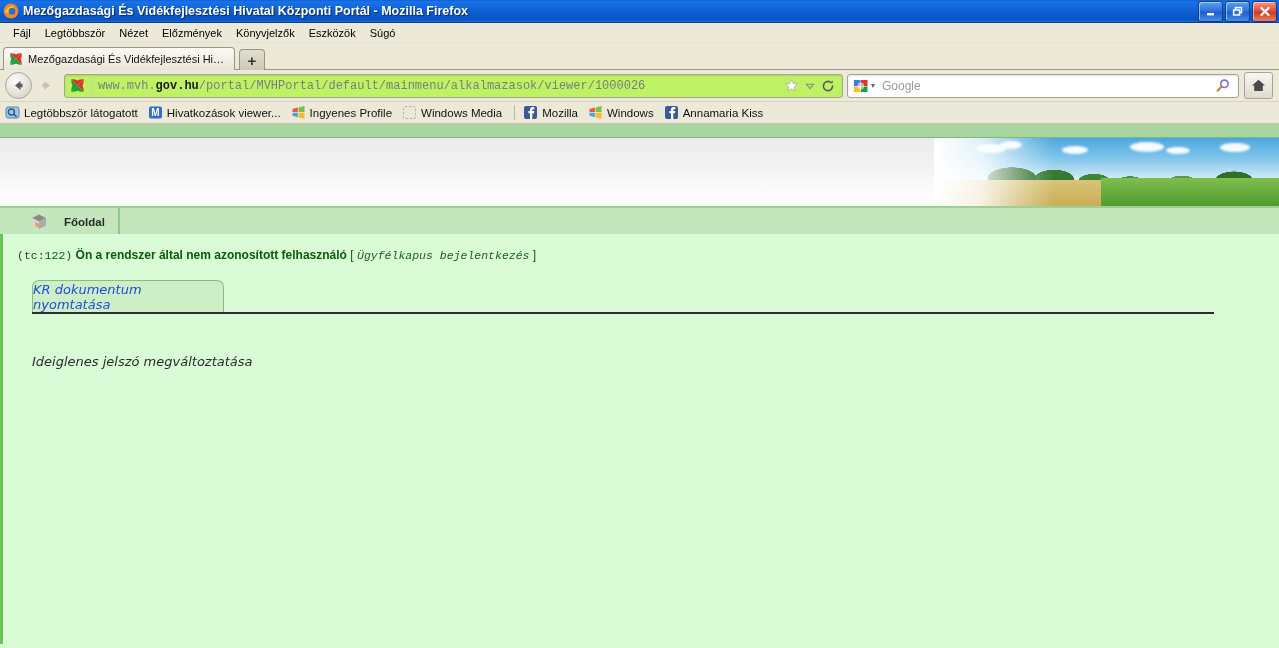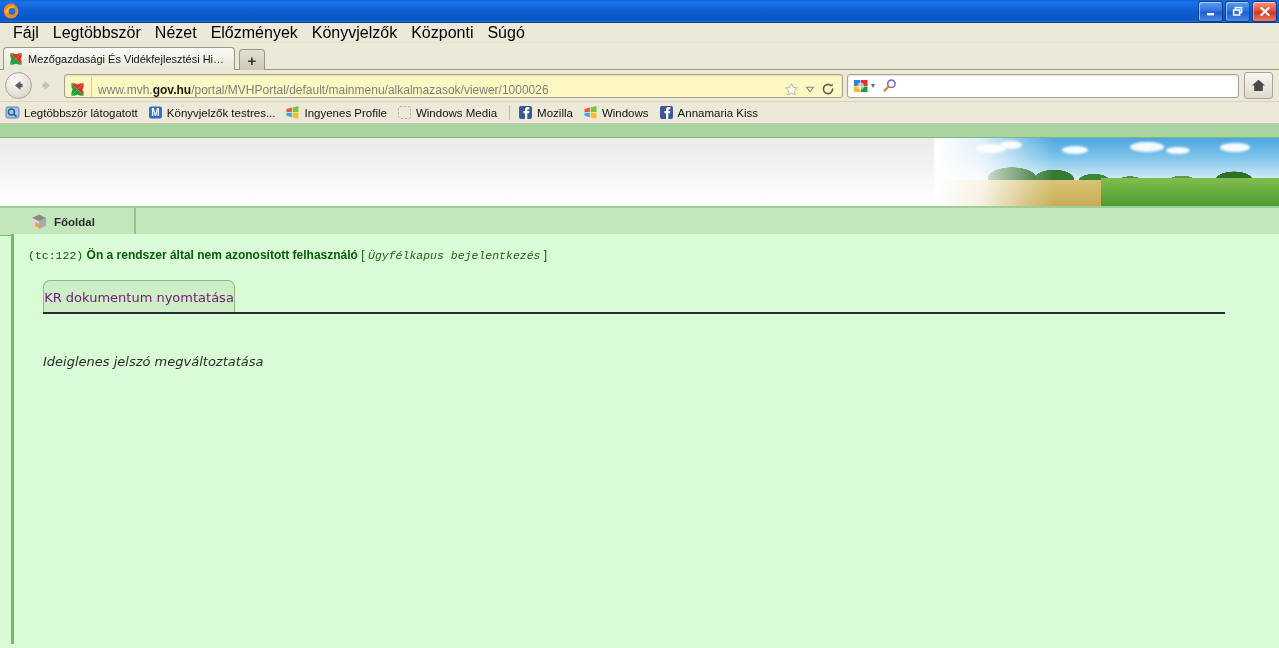--- a/index.html
+++ b/index.html
@@ -28,21 +28,21 @@
     background:linear-gradient(to bottom,#5d9ef0,#2f74dd 45%,#1f5fc9 55%,#4a8ae8);
     display:flex;align-items:center;justify-content:center;position:relative;
     box-shadow:inset 1px 1px 0 rgba(255,255,255,.5);
   }
   .wbtn.close{background:linear-gradient(to bottom,#f59a84,#e0503a 45%,#cc3a22 55%,#ef7d63);}
   
   .menubar{
     height:19px;background:#ece9d8;display:flex;align-items:center;
     padding-left:6px;border-bottom:1px solid #e6e2d0;
   }
-  .menuitem{font-size:16px;color:#000;padding:1px 7px;white-space:nowrap;}
+  .menuitem{font-size:11px;color:#000;padding:1px 7px;white-space:nowrap;}
   
   .tabstrip{
     height:27px;background:#ece9d8;display:flex;align-items:flex-end;
     padding-left:3px;position:relative;
   }
   .tabstrip:after{
     content:"";position:absolute;left:0;right:0;bottom:0;height:1px;background:#9a9684;
   }
   .ftab{
     height:23px;min-width:210px;max-width:232px;
@@ -66,23 +66,24 @@
     height:31px;background:#ece9d8;display:flex;align-items:center;
     padding:0 4px;border-bottom:1px solid #d8d4c0;
   }
   .navbtn{width:28px;height:28px;display:flex;align-items:center;justify-content:center;}
   .backcircle{
     width:25px;height:25px;border-radius:50%;
     background:radial-gradient(circle at 38% 32%,#fdfdfd,#dedad0 70%,#c3bfb2);
     border:1px solid #aaa59a;display:flex;align-items:center;justify-content:center;
   }
   .urlbar{
-    flex:1;height:22px;background:#fef9c3;border:1px solid #a7a394;border-radius:3px;
-    display:flex;align-items:flex-end;margin:0 4px;box-shadow:inset 0 1px 2px rgba(0,0,0,.12);
+    flex:1;height:22px;background:#bef264;border:1px solid #a7a394;border-radius:3px;
+    display:flex;align-items:center;margin:0 4px;box-shadow:inset 0 1px 2px rgba(0,0,0,.12);
     min-width:0;
+    font-family:Liberation Mono, monospace;
   }
   .url-fav{width:17px;height:15px;margin:0 5px 0 4px;flex:0 0 auto;position:relative;}
   .url-sep{width:1px;height:20px;background:#cfcabb;margin-right:6px;flex:0 0 auto;}
   .urltext{
     font-size:12px;color:#7d7d7d;white-space:nowrap;overflow:hidden;flex:1;min-width:0;
   }
   .urltext b{color:#1a1a1a;font-weight:bold;}
   .url-icons{display:flex;align-items:center;gap:6px;padding-right:7px;flex:0 0 auto;}
   .searchbar{
     width:390px;height:22px;background:#fff;border:1px solid #a7a394;border-radius:3px;
@@ -133,57 +134,58 @@
     background:linear-gradient(to bottom,#d8c477,#c9ad57);}
   .grass{position:absolute;right:0;bottom:0;width:178px;height:28px;
     background:linear-gradient(to bottom,#7fbe4e,#4f9c31);}
   .fade{position:absolute;left:0;top:0;width:120px;height:100%;
     background:linear-gradient(to right,#ffffff 0%,rgba(255,255,255,.82) 40%,rgba(255,255,255,.25) 80%,rgba(255,255,255,0) 100%);}
   .navrow{
     height:27px;background:#c4e6bd;display:flex;align-items:stretch;
     border-bottom:1px solid #79b870;
   }
   .navtab{
-    width:136px;display:flex;align-items:center;gap:6px;padding-left:30px;
+    width:120px;display:flex;align-items:center;gap:16px;padding-left:30px;
     background:#c4e6bd;border-right:2px solid #8fc787;box-sizing:border-box;
   }
   .navtab-lbl{font-size:11.5px;font-weight:bold;color:#2a2a2a;}
-  .content{position:absolute;left:0;right:0;top:110px;bottom:0;background:#d9fbd5;border-left:3px solid #6cc15f;margin-left:11px;}
+  .content{position:absolute;left:0;right:0;top:110px;bottom:0;background:#d9fbd5;border-left:3px solid #6cc15f;}
   .statusline{padding:14px 0 0 14px;font-size:12px;white-space:nowrap;}
   .tc{font-family:"Liberation Mono", monospace;color:#0b5a0b;font-size:11.5px;}
   .stat-main{color:#0a5c0a;font-weight:bold;font-size:12px;}
   .brk{color:#0a5c0a;font-size:12px;}
   .link-ugy{font-family:"Liberation Mono", monospace;font-style:italic;color:#1a5f1a;font-size:11.5px;}
   .tabrow{position:relative;margin-top:18px;height:34px;}
   .krtab{
     position:absolute;left:29px;top:0;width:192px;height:33px;
     background:#cdeec6;border:1px solid #86bf7d;border-bottom:none;
     border-radius:7px 7px 0 0;display:flex;align-items:center;justify-content:center;
     box-sizing:border-box;
   }
-  .krtab-lbl{font-size:13px;color:#701a75;font-family:"DejaVu Sans", sans-serif;}
+  .krtab-lbl{font-size:13px;font-style:italic;color:#1d4ed8;font-family:"DejaVu Sans", sans-serif;}
   .tabunderline{position:absolute;left:221px;top:32px;width:990px;height:2px;background:#2b2b33;}
   .tabunderline2{position:absolute;left:29px;top:32px;width:192px;height:2px;background:#2b2b33;}
   .pwlink{
     position:absolute;left:29px;top:120px;font-size:13px;font-style:italic;
     color:#2c2c2c;font-family:"DejaVu Sans", sans-serif;
   }
 </style>
 </head>
 <body>
 
 <div class="titlebar">
   <span class="tb-ico">
     <svg width="16" height="16" viewBox="0 0 16 16">
       <circle cx="8" cy="8" r="7.4" fill="#f08a24"></circle>
       <path d="M2 9 Q5 2 12 3 Q8 5 7 9 Q5 11 2 9Z" fill="#f7c13b"></path>
       <circle cx="9" cy="8.4" r="3.3" fill="#2b6fc4"></circle>
       <path d="M11 2.6 Q14 3.4 14.4 6 Q12.6 4 11 2.6Z" fill="#d4541a"></path>
     </svg>
   </span>
+  <span class="tb-title">Mezőgazdasági És Vidékfejlesztési Hivatal Központi Portál - Mozilla Firefox</span>
   <span class="wbtns">
     <span class="wbtn">
       <svg width="11" height="11" viewBox="0 0 11 11">
           <rect x="2" y="7" width="7" height="2.4" fill="#fff"></rect>
         </svg>
     </span>
     <span class="wbtn">
       <svg width="12" height="11" viewBox="0 0 12 11">
         <rect x="3.5" y="1.6" width="6" height="5" fill="none" stroke="#fff" stroke-width="1.5"></rect>
         <rect x="1.6" y="4" width="6" height="5" fill="#2f74dd" stroke="#fff" stroke-width="1.5"></rect>
@@ -196,21 +198,21 @@
     </span>
   </span>
 </div>
 
 <div class="menubar">
   <span class="menuitem">Fájl</span>
   <span class="menuitem">Legtöbbször</span>
   <span class="menuitem">Nézet</span>
   <span class="menuitem">Előzmények</span>
   <span class="menuitem">Könyvjelzők</span>
-  <span class="menuitem">Központi</span>
+  <span class="menuitem">Eszközök</span>
   <span class="menuitem">Súgó</span>
 </div>
 
 <div class="tabstrip">
   <div class="ftab">
     <span style="margin-right:5px;display:flex;">
       <svg width="14" height="14" viewBox="0 0 14 14">
         <path d="M7 7 L1.2 1.2 Q1 5 2.4 7 Q1 9 1.2 12.8 Z" fill="#1f9d3a"></path>
         <path d="M7 7 L12.8 1.2 Q13 5 11.6 7 Q13 9 12.8 12.8 Z" fill="#e03127"></path>
         <path d="M7 7 L1.2 12.8 Q5 13 7 11.6 Q9 13 12.8 12.8 Z" fill="#1f9d3a"></path>
@@ -271,20 +273,21 @@
     <span class="s-eng">
       <svg width="16" height="14" viewBox="0 0 16 14">
         <rect x="1" y="1" width="6.5" height="6" fill="#3b7ddd"></rect>
         <rect x="8" y="1" width="6.5" height="6" fill="#e03127"></rect>
         <rect x="1" y="7.5" width="6.5" height="5.5" fill="#f5bd2a"></rect>
         <rect x="8" y="7.5" width="6.5" height="5.5" fill="#1f9d3a"></rect>
         <circle cx="7.8" cy="7" r="3.4" fill="#fff" opacity=".55"></circle>
       </svg>
     </span>
     <span class="s-caret">▾</span>
+    <span class="s-ph">Google</span>
     <span style="display:flex;padding-right:7px;">
       <svg width="16" height="16" viewBox="0 0 16 16">
         <circle cx="9.4" cy="5.8" r="3.7" fill="none" stroke="#7a6fd0" stroke-width="1.6"></circle>
         <path d="M6.6 8.6 L2.6 12.8" stroke="#c08a3a" stroke-width="2.2" stroke-linecap="round"></path>
       </svg>
     </span>
   </div>
 
   <div class="homebtn">
     <span style="display:flex;">
@@ -307,21 +310,21 @@
     <span class="bm-lbl">Legtöbbször látogatott</span>
   </span>
 
   <span class="bm">
     <span style="display:flex;">
       <svg width="15" height="15" viewBox="0 0 15 15">
         <rect x="1" y="1.5" width="13" height="12" rx="2" fill="#2f6fc9"></rect>
         <text x="7.5" y="11" font-size="10" font-weight="bold" fill="#fff" text-anchor="middle" font-family="Liberation Sans">M</text>
       </svg>
     </span>
-    <span class="bm-lbl">Könyvjelzők testres...</span>
+    <span class="bm-lbl">Hivatkozások viewer...</span>
   </span>
 
   <span class="bm">
     <span style="display:flex;">
       <svg width="15" height="15" viewBox="0 0 15 15">
         <path d="M1.5 4 L6.8 2.6 L6.8 7 L1.5 7 Z" fill="#e8534a"></path>
         <path d="M7.6 2.4 L13.5 1 L13.5 7 L7.6 7 Z" fill="#7dc142"></path>
         <path d="M1.5 7.8 L6.8 7.8 L6.8 12.2 L1.5 10.8 Z" fill="#43a7dd"></path>
         <path d="M7.6 7.8 L13.5 7.8 L13.5 13.8 L7.6 12.4 Z" fill="#f5bd2a"></path>
       </svg>

